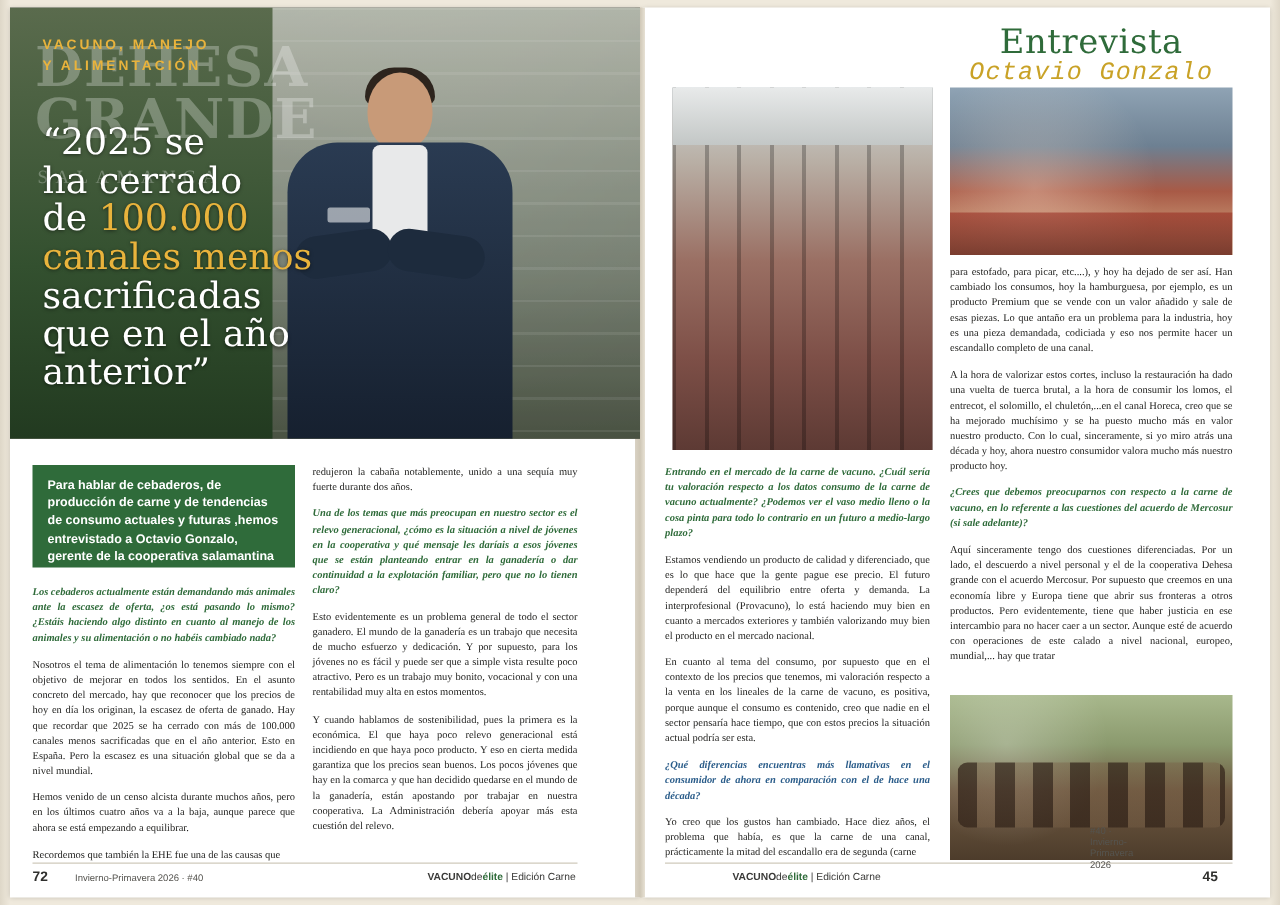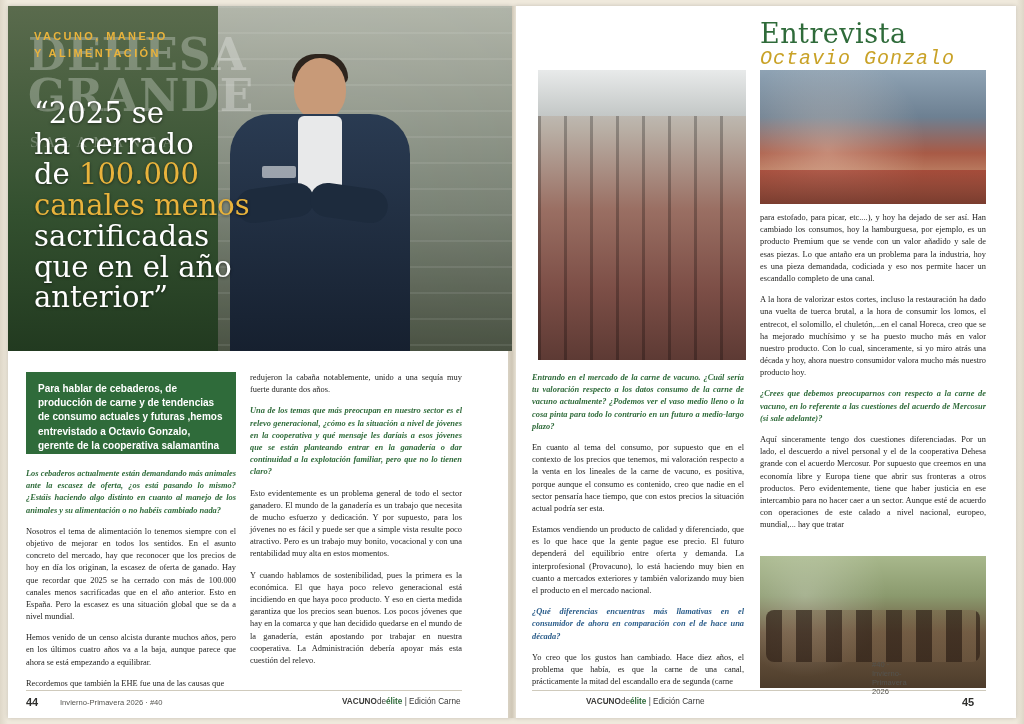--- a/index.html
+++ b/index.html
@@ -162,21 +162,21 @@
   }
   .ph-cows:after{
     content:""; position:absolute; left:6px; top:54px; width:214px; height:52px;
     background:
       repeating-linear-gradient(to right, rgba(50,35,25,.85) 0 16px, rgba(120,95,70,.5) 16px 30px);
     border-radius:8px; opacity:.85;
   }
 
   
   .masthead {
-    position:absolute; left:760px; top:18px; width:226px; text-align:left;
+    position:absolute; left:760px; top:18px; width:226px; text-align:center;
   }
   .masthead .m1 {
     color:#2f6b3a; font-family:"DejaVu Serif", serif;
     font-size:27px; letter-spacing:.5px;
   }
   .masthead .m2 {
     color:#c9a227; font-family:Liberation Mono, monospace;
     font-style:italic; font-size:20px; margin-top:-2px; letter-spacing:1px;
   }
 
@@ -262,22 +262,22 @@
       <p>Recordemos que también la EHE fue una de las causas que</p>
     </div>
   <div class="col col-l2">
       <p>redujeron la cabaña notablemente, unido a una sequía muy fuerte durante dos años.</p>
       <p class="q">Una de los temas que más preocupan en nuestro sector es el relevo generacional, ¿cómo es la situación a nivel de jóvenes en la cooperativa y qué mensaje les daríais a esos jóvenes que se están planteando entrar en la ganadería o dar continuidad a la explotación familiar, pero que no lo tienen claro?</p>
       <p>Esto evidentemente es un problema general de todo el sector ganadero. El mundo de la ganadería es un trabajo que necesita de mucho esfuerzo y dedicación. Y por supuesto, para los jóvenes no es fácil y puede ser que a simple vista resulte poco atractivo. Pero es un trabajo muy bonito, vocacional y con una rentabilidad muy alta en estos momentos.</p>
       <p>Y cuando hablamos de sostenibilidad, pues la primera es la económica. El que haya poco relevo generacional está incidiendo en que haya poco producto. Y eso en cierta medida garantiza que los precios sean buenos. Los pocos jóvenes que hay en la comarca y que han decidido quedarse en el mundo de la ganadería, están apostando por trabajar en nuestra cooperativa. La Administración debería apoyar más esta cuestión del relevo.</p>
     </div>
   <div class="col col-r1">
       <p class="q">Entrando en el mercado de la carne de vacuno. ¿Cuál sería tu valoración respecto a los datos consumo de la carne de vacuno actualmente? ¿Podemos ver el vaso medio lleno o la cosa pinta para todo lo contrario en un futuro a medio-largo plazo?</p>
+      <p>Estamos vendiendo un producto de calidad y diferenciado, que es lo que hace que la gente pague ese precio. El futuro dependerá del equilibrio entre oferta y demanda. La interprofesional (Provacuno), lo está haciendo muy bien en cuanto a mercados exteriores y también valorizando muy bien el producto en el mercado nacional.</p>
       <p>En cuanto al tema del consumo, por supuesto que en el contexto de los precios que tenemos, mi valoración respecto a la venta en los lineales de la carne de vacuno, es positiva, porque aunque el consumo es contenido, creo que nadie en el sector pensaría hace tiempo, que con estos precios la situación actual podría ser esta.</p>
-      <p>Estamos vendiendo un producto de calidad y diferenciado, que es lo que hace que la gente pague ese precio. El futuro dependerá del equilibrio entre oferta y demanda. La interprofesional (Provacuno), lo está haciendo muy bien en cuanto a mercados exteriores y también valorizando muy bien el producto en el mercado nacional.</p>
       <p class="q-blue">¿Qué diferencias encuentras más llamativas en el consumidor de ahora en comparación con el de hace una década?</p>
       <p>Yo creo que los gustos han cambiado. Hace diez años, el problema que había, es que la carne de una canal, prácticamente la mitad del escandallo era de segunda (carne</p>
     </div>
   <div class="col col-r2">
       <p>para estofado, para picar, etc....), y hoy ha dejado de ser así. Han cambiado los consumos, hoy la hamburguesa, por ejemplo, es un producto Premium que se vende con un valor añadido y sale de esas piezas. Lo que antaño era un problema para la industria, hoy es una pieza demandada, codiciada y eso nos permite hacer un escandallo completo de una canal.</p>
       <p>A la hora de valorizar estos cortes, incluso la restauración ha dado una vuelta de tuerca brutal, a la hora de consumir los lomos, el entrecot, el solomillo, el chuletón,...en el canal Horeca, creo que se ha mejorado muchísimo y se ha puesto mucho más en valor nuestro producto. Con lo cual, sinceramente, si yo miro atrás una década y hoy, ahora nuestro consumidor valora mucho más nuestro producto hoy.</p>
       <p class="q">¿Crees que debemos preocuparnos con respecto a la carne de vacuno, en lo referente a las cuestiones del acuerdo de Mercosur (si sale adelante)?</p>
       <p>Aquí sinceramente tengo dos cuestiones diferenciadas. Por un lado, el descuerdo a nivel personal y el de la cooperativa Dehesa grande con el acuerdo Mercosur. Por supuesto que creemos en una economía libre y Europa tiene que abrir sus fronteras a otros productos. Pero evidentemente, tiene que haber justicia en ese intercambio para no hacer caer a un sector. Aunque esté de acuerdo con operaciones de este calado a nivel nacional, europeo, mundial,... hay que tratar</p>
     </div>
 
@@ -286,21 +286,21 @@
   <div class="ph ph-cows"></div>
 
   <div class="masthead">
     <div class="m1">Entrevista</div>
     <div class="m2">Octavio Gonzalo</div>
   </div>
 
   <div class="footer-rule" style="left:26px; top:690px; width:436px;"></div>
   <div class="footer-rule" style="left:532px; top:690px; width:454px;"></div>
 
-  <div class="folio" style="left:26px; top:696px;">44</div>
+  <div class="folio" style="left:26px; top:696px;">72</div>
   <div class="foot" style="left:44px; top:698px;padding-left:16px;">Invierno-Primavera 2026 · #40</div>
 
   <div class="brand" style="position:absolute; left:342px; top:697px;">
     <b>VACUNO</b><span>de</span><span class="el">élite</span><span> | </span><span>Edición Carne</span>
   </div>
 
   <div class="brand" style="position:absolute; left:586px; top:697px;">
     <b>VACUNO</b><span>de</span><span class="el">élite</span><span> | </span><span>Edición Carne</span>
   </div>
 

